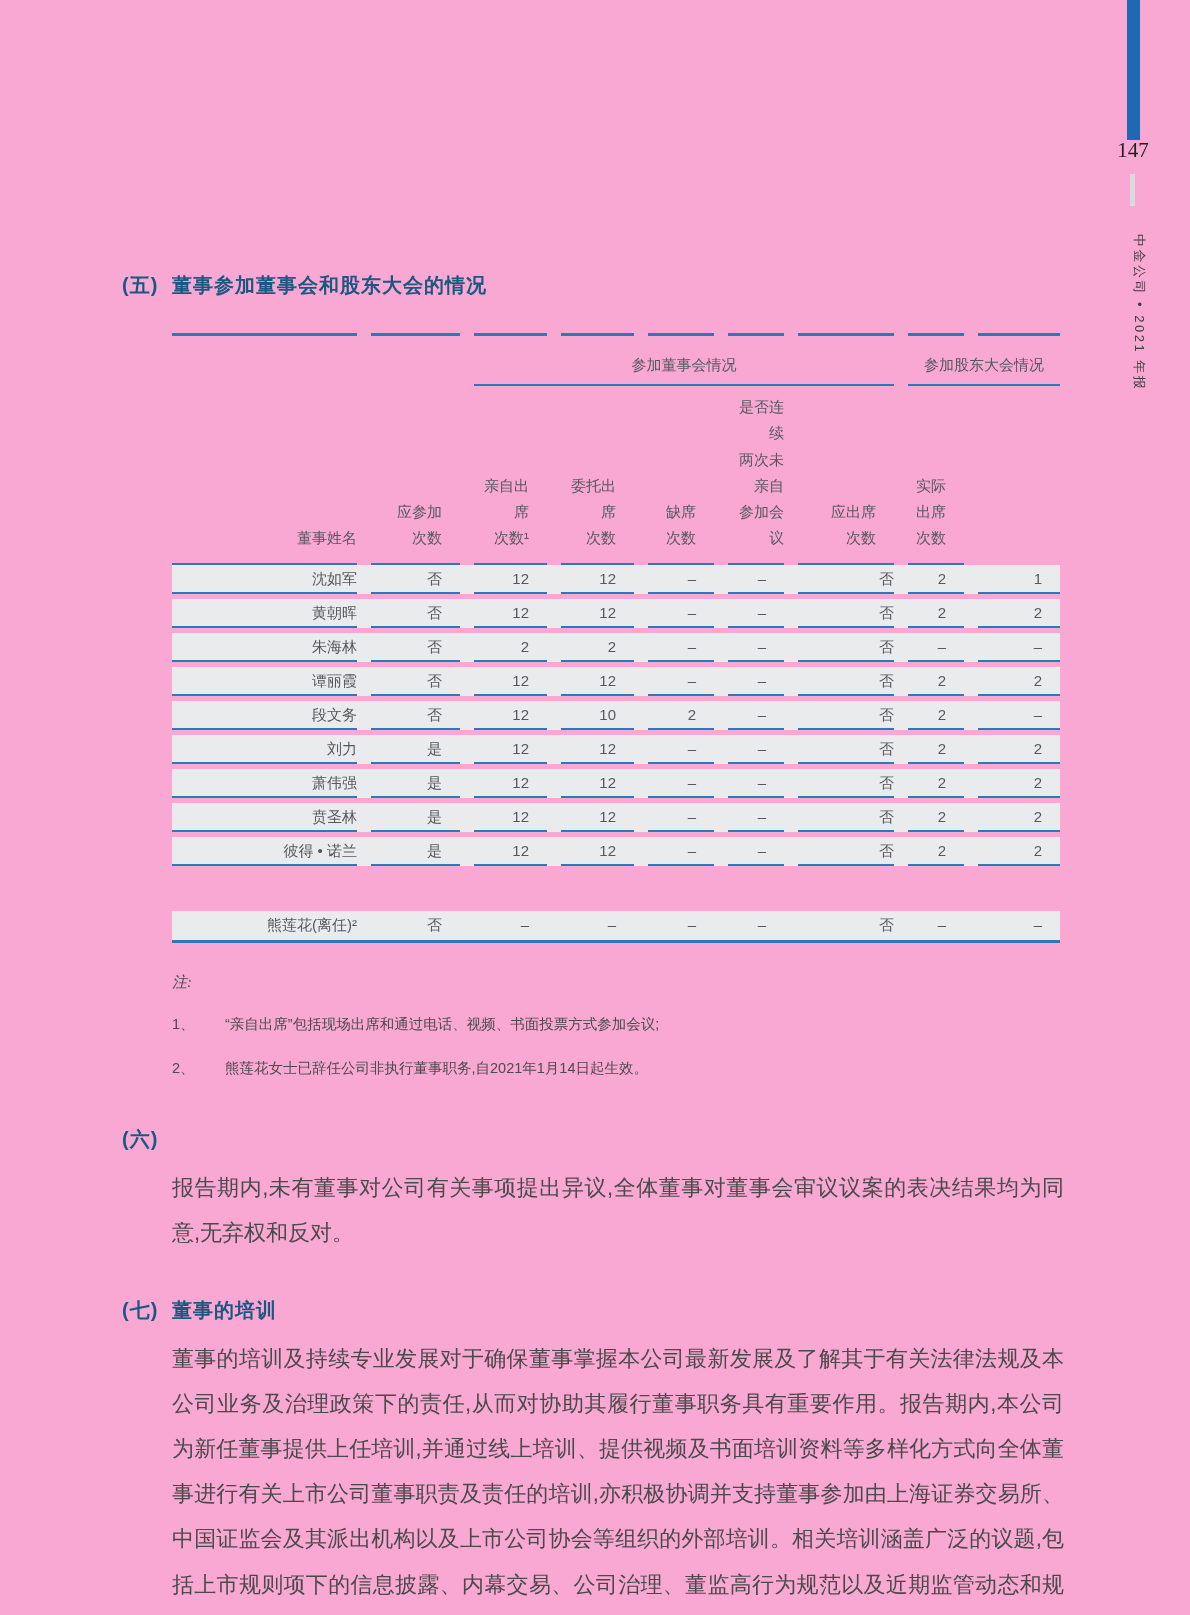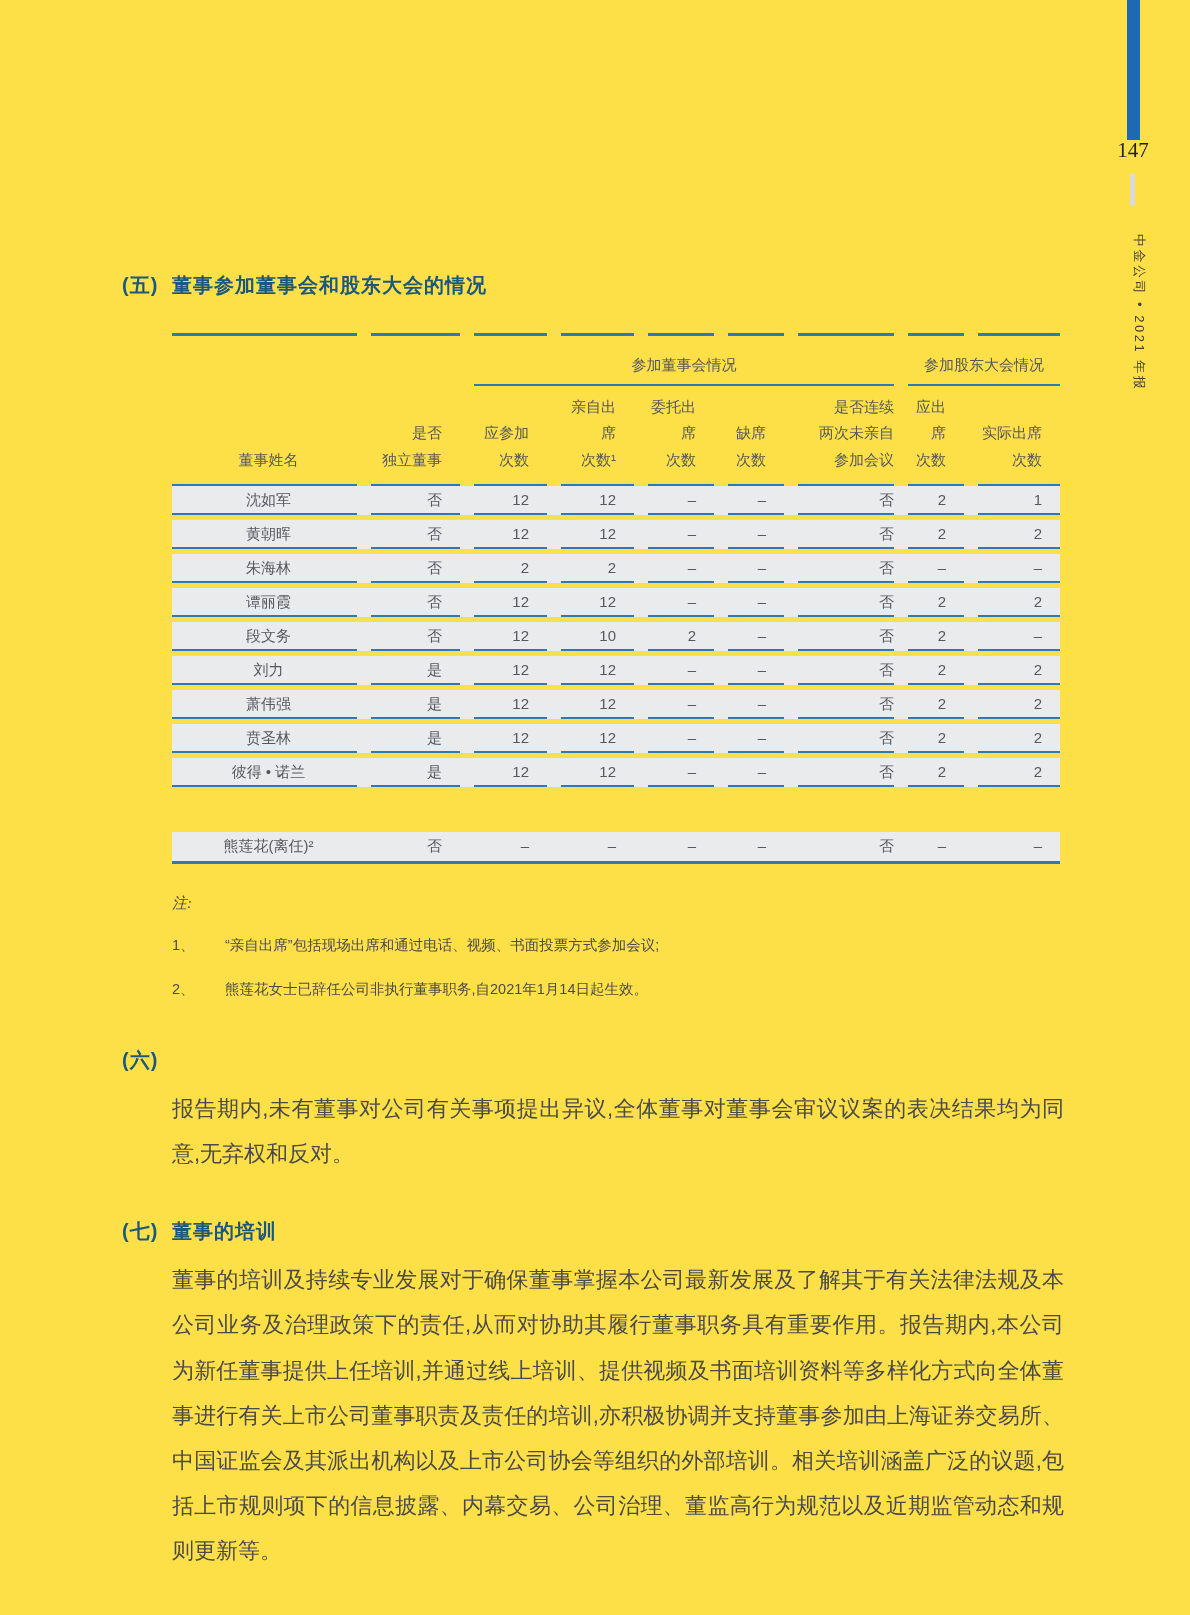--- a/index.html
+++ b/index.html
@@ -5,21 +5,21 @@
   :root{
     --line:#2b79b8;
     --band:#e9ebed;
     --bar-blue:#1d69b2;
     --heading:#1a5880;
     --body-text:#4a4a4a;
     --table-text:#55595e;
   }
   *{margin:0;padding:0;box-sizing:border-box;}
   body{background:#888;font-family:"Liberation Sans","DejaVu Sans",sans-serif;}
-  .page{position:relative;width:1190px;height:1615px;background:#fde047;margin:0 auto;overflow:hidden;padding-left:28px;}
+  .page{position:relative;width:1190px;height:1615px;background:#f9a8d4;margin:0 auto;overflow:hidden;padding-left:28px;}
 
   
   .accent-bar{position:absolute;left:1127px;top:0;width:13px;height:140px;background:var(--bar-blue);}
   .page-number{position:absolute;left:1108px;top:138px;width:50px;text-align:center;
     font-family:"Liberation Serif","DejaVu Serif",serif;font-size:21px;color:#1f1f1f;}
   .page-number-tick{position:absolute;left:1130px;top:174px;width:5px;height:32px;background:#dadada;}
   .v-text{position:absolute;left:1148px;top:234px;transform:rotate(90deg);transform-origin:0 0;
     white-space:nowrap;font-size:13px;letter-spacing:2.5px;color:#3e3e3e;}
 
   
@@ -32,21 +32,21 @@
   .table{margin-left:50px;width:888px;margin-top:34px;font-size:15px;color:var(--table-text);}
   .grid{display:grid;grid-template-columns:185px 89px 73px 73px 66px 56px 96px 56px 82px;column-gap:14px;}
   .tr-seg{border-top:3px solid var(--line);height:0;}
   .group-row{margin-top:17px;}
   .group-spacer{grid-column:1 / 3;}
   .group-cell{text-align:center;padding:3px 0 9px 0;border-bottom:2px solid var(--line);}
   .g1{grid-column:3 / 8;}
   .g2{grid-column:8 / 10;}
   .hcell{display:flex;flex-direction:column;justify-content:flex-end;min-height:88px;
     padding:8px 0 11px 0;border-bottom:2px solid var(--line);line-height:1.75;}
-  .a-l{text-align:center;padding-left:8px;}
+  .a-l{text-align:right;padding-left:8px;}
   .a-r{text-align:right;padding-right:18px;}
   .a-c{text-align:right;}
   .trow{background:var(--band);margin-bottom:5px;}
   .tcell{height:29px;line-height:27px;border-bottom:2px solid var(--line);overflow:hidden;}
   .trow:last-child{margin-bottom:0;margin-top:45px;}
   .trow:last-child .tcell{border-bottom:none;height:29px;}
   .botrule{border-top:3px solid var(--line);}
 
   
   .notes{margin-left:50px;margin-top:30px;font-size:14.5px;color:#4b4b4b;}
@@ -93,24 +93,20 @@
         <div class="group-spacer"></div>
         <div class="group-cell g1">参加董事会情况</div>
         <div class="group-cell g2">参加股东大会情况</div>
       </div>
 
       <div class="grid">
         <div class="hcell a-l">
           <span>董事姓名</span>
         </div>
         <div class="hcell a-r">
-          <span>是否</span>
-          <span>独立董事</span>
-        </div>
-        <div class="hcell a-r">
           <span>应参加</span>
           <span>次数</span>
         </div>
         <div class="hcell a-r">
           <span>亲自出席</span>
           <span>次数¹</span>
         </div>
         <div class="hcell a-r">
           <span>委托出席</span>
           <span>次数</span>

